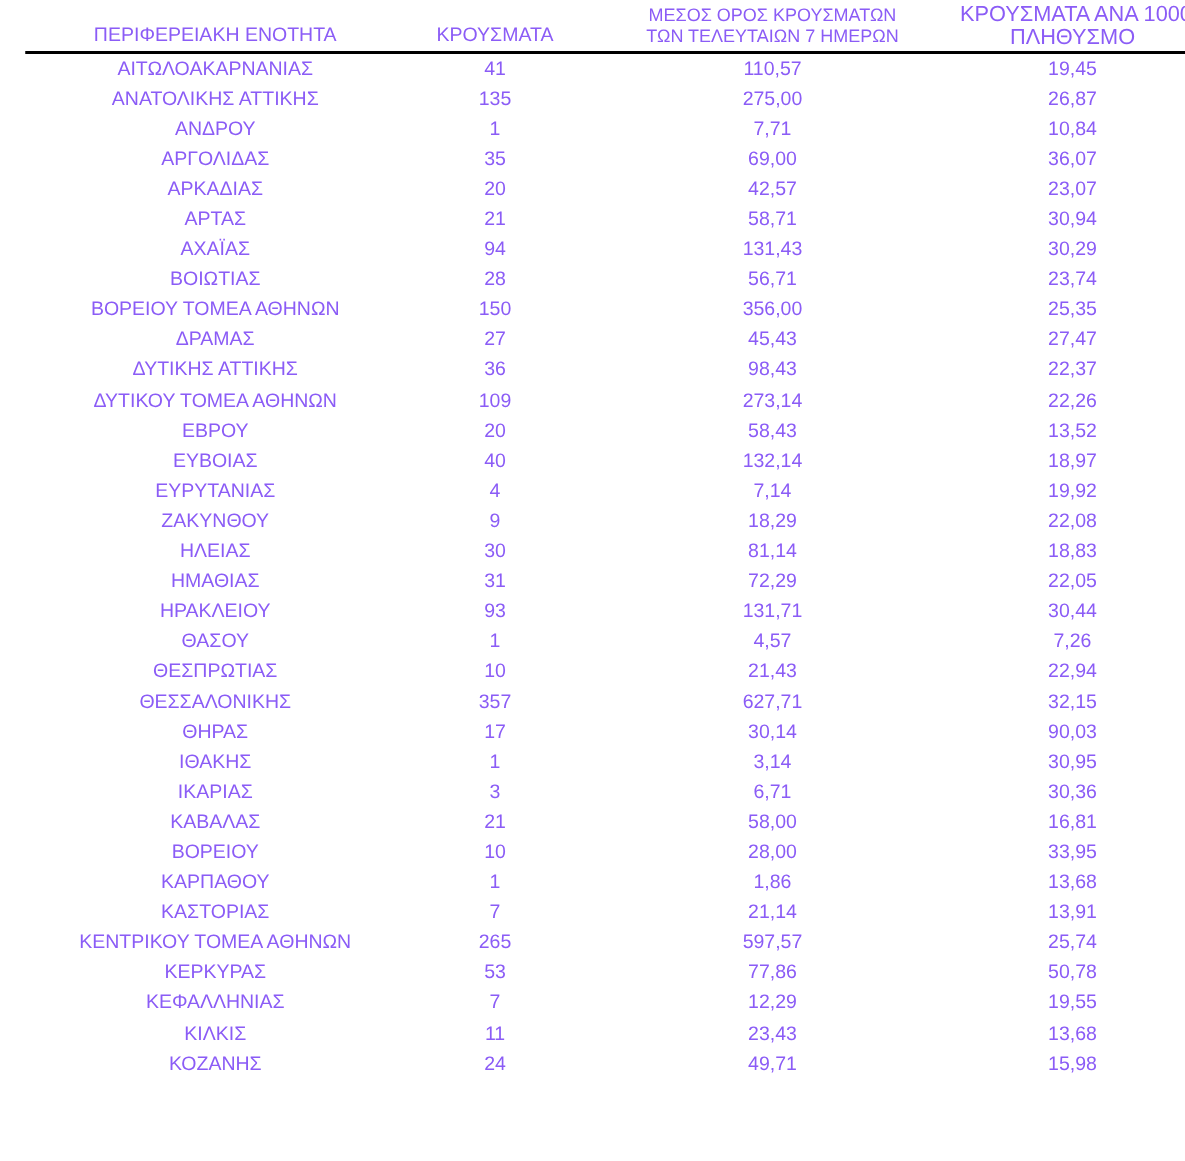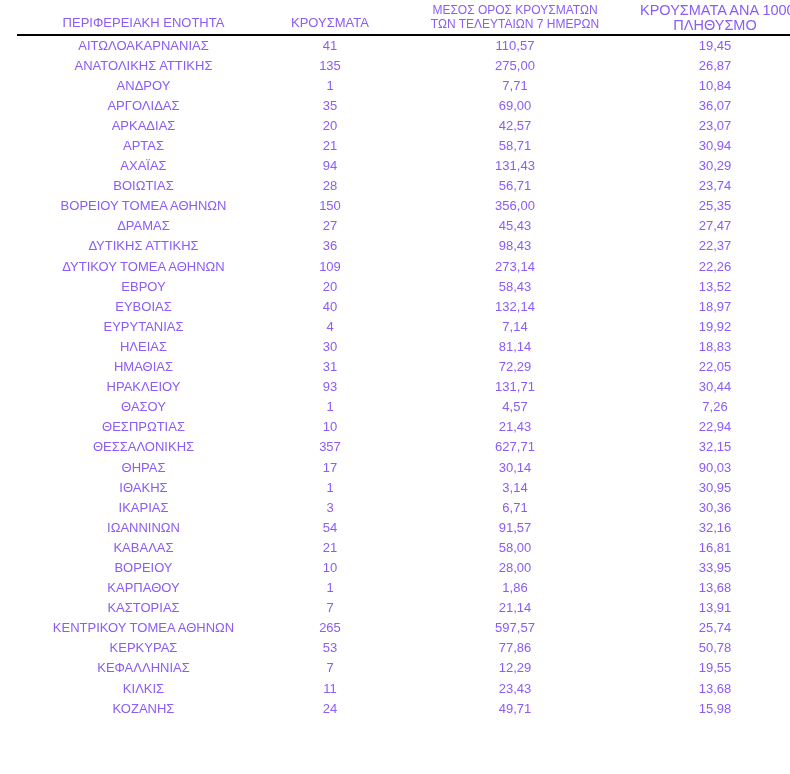--- a/index.html
+++ b/index.html
@@ -169,20 +169,26 @@
           <td>132,14</td>
           <td>18,97</td>
         </tr>
         <tr>
           <td>ΕΥΡΥΤΑΝΙΑΣ</td>
           <td>4</td>
           <td>7,14</td>
           <td>19,92</td>
         </tr>
         <tr>
+          <td>ΖΑΚΥΝΘΟΥ</td>
+          <td>9</td>
+          <td>18,29</td>
+          <td>22,08</td>
+        </tr>
+        <tr>
           <td>ΗΛΕΙΑΣ</td>
           <td>30</td>
           <td>81,14</td>
           <td>18,83</td>
         </tr>
         <tr>
           <td>ΗΜΑΘΙΑΣ</td>
           <td>31</td>
           <td>72,29</td>
           <td>22,05</td>
@@ -223,26 +229,20 @@
           <td>3,14</td>
           <td>30,95</td>
         </tr>
         <tr>
           <td>ΙΚΑΡΙΑΣ</td>
           <td>3</td>
           <td>6,71</td>
           <td>30,36</td>
         </tr>
         <tr>
-          <td>ΙΩΑΝΝΙΝΩΝ</td>
-          <td>54</td>
-          <td>91,57</td>
-          <td>32,16</td>
-        </tr>
-        <tr>
           <td>ΚΑΒΑΛΑΣ</td>
           <td>21</td>
           <td>58,00</td>
           <td>16,81</td>
         </tr>
         <tr>
           <td>ΒΟΡΕΙΟΥ</td>
           <td>10</td>
           <td>28,00</td>
           <td>33,95</td>

